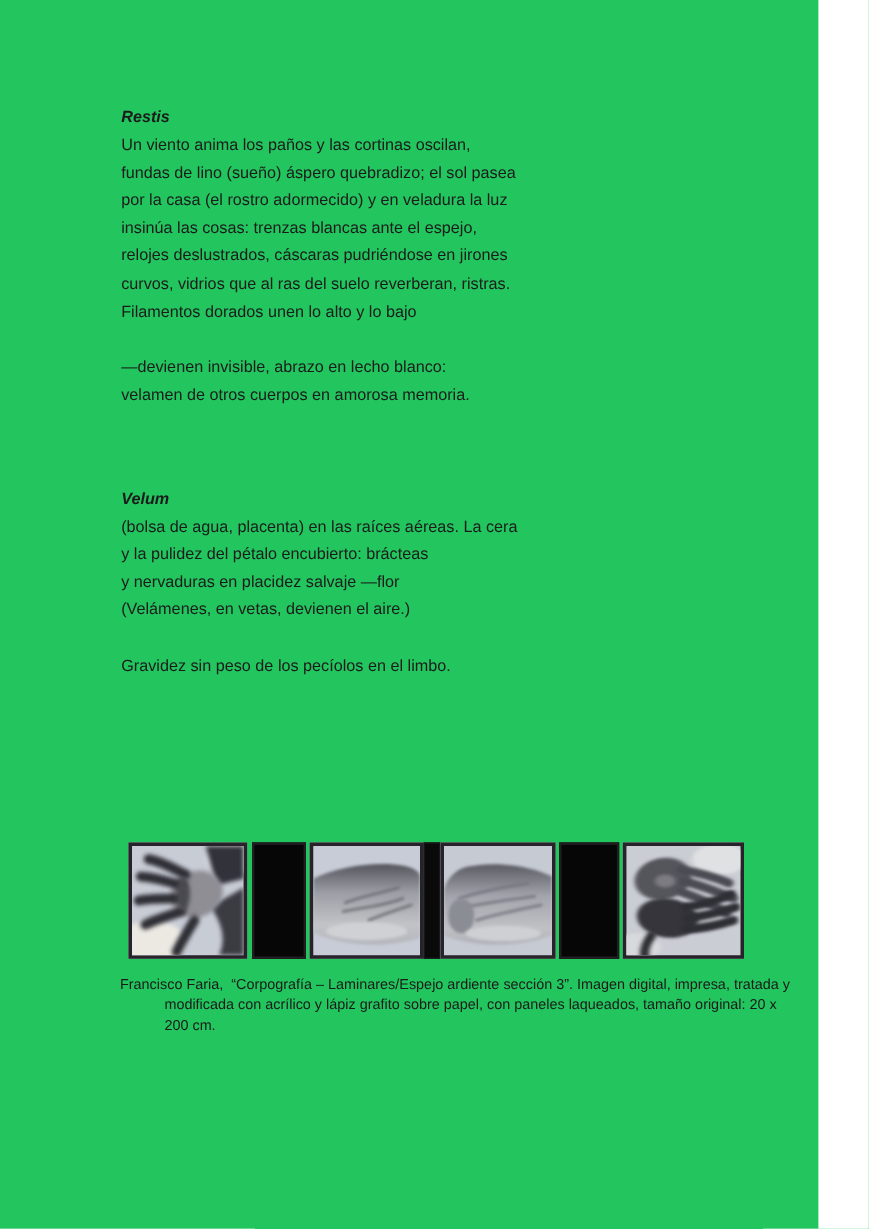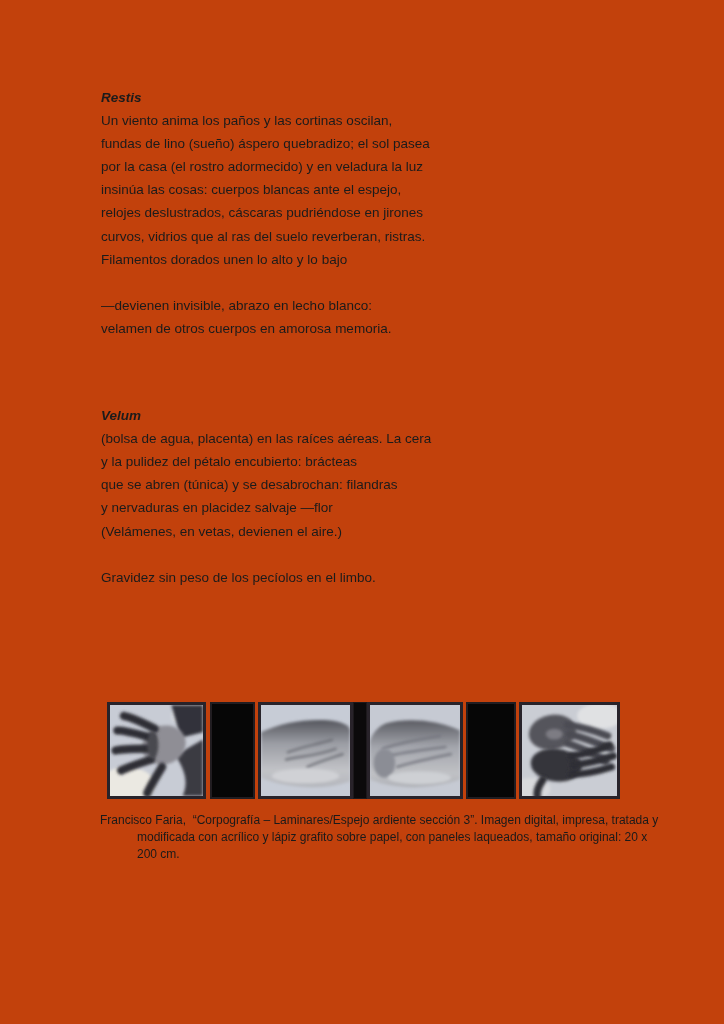--- a/index.html
+++ b/index.html
@@ -3,21 +3,21 @@
 <meta charset="utf-8">
 <style>
   html, body { margin: 0; padding: 0; }
   body {
     width: 724px; height: 1024px;
     background: #ffffff;
     font-family: "Liberation Sans", sans-serif;
     color: #1c1c1c;
     overflow: hidden;
   }
-  .page { position: relative; width: 724px; height: 1024px; background: #c2410c; }
+  .page { position: relative; width: 638px; height: 1024px; background: #22c55e; padding-left: 44px; }
 
   
   .poems {
     position: absolute; left: 101px; top: 86px; width: 420px;
     font-size: 13.5px; line-height: 23.1px; color: #1b1b1b;
   }
   .poem-title { font-weight: bold; font-style: italic; }
   .poem + .poem { margin-top: 64px; }
   .stanza-2 { margin-top: 23.1px; }
   .poem-line { white-space: pre; }
@@ -62,37 +62,36 @@
 <div class="page">
 
   <div class="poems">
 
     <div class="poem">
       <div class="poem-title">Restis</div>
       <div class="stanza">
         <div class="poem-line">Un viento anima los paños y las cortinas oscilan,</div>
         <div class="poem-line">fundas de lino (sueño) áspero quebradizo; el sol pasea</div>
         <div class="poem-line">por la casa (el rostro adormecido) y en veladura la luz</div>
-        <div class="poem-line">insinúa las cosas: cuerpos blancas ante el espejo,</div>
+        <div class="poem-line">insinúa las cosas: trenzas blancas ante el espejo,</div>
         <div class="poem-line">relojes deslustrados, cáscaras pudriéndose en jirones</div>
         <div class="poem-line">curvos, vidrios que al ras del suelo reverberan, ristras.</div>
         <div class="poem-line">Filamentos dorados unen lo alto y lo bajo</div>
       </div>
       <div class="stanza stanza-2">
         <div class="poem-line">—devienen invisible, abrazo en lecho blanco:</div>
         <div class="poem-line">velamen de otros cuerpos en amorosa memoria.</div>
       </div>
     </div>
 
     <div class="poem">
       <div class="poem-title">Velum</div>
       <div class="stanza">
         <div class="poem-line">(bolsa de agua, placenta) en las raíces aéreas. La cera</div>
         <div class="poem-line">y la pulidez del pétalo encubierto: brácteas</div>
-        <div class="poem-line">que se abren (túnica) y se desabrochan: filandras</div>
         <div class="poem-line">y nervaduras en placidez salvaje —flor</div>
         <div class="poem-line">(Velámenes, en vetas, devienen el aire.)</div>
       </div>
       <div class="stanza stanza-2">
         <div class="poem-line">Gravidez sin peso de los pecíolos en el limbo.</div>
       </div>
     </div>
 
   </div>
 

